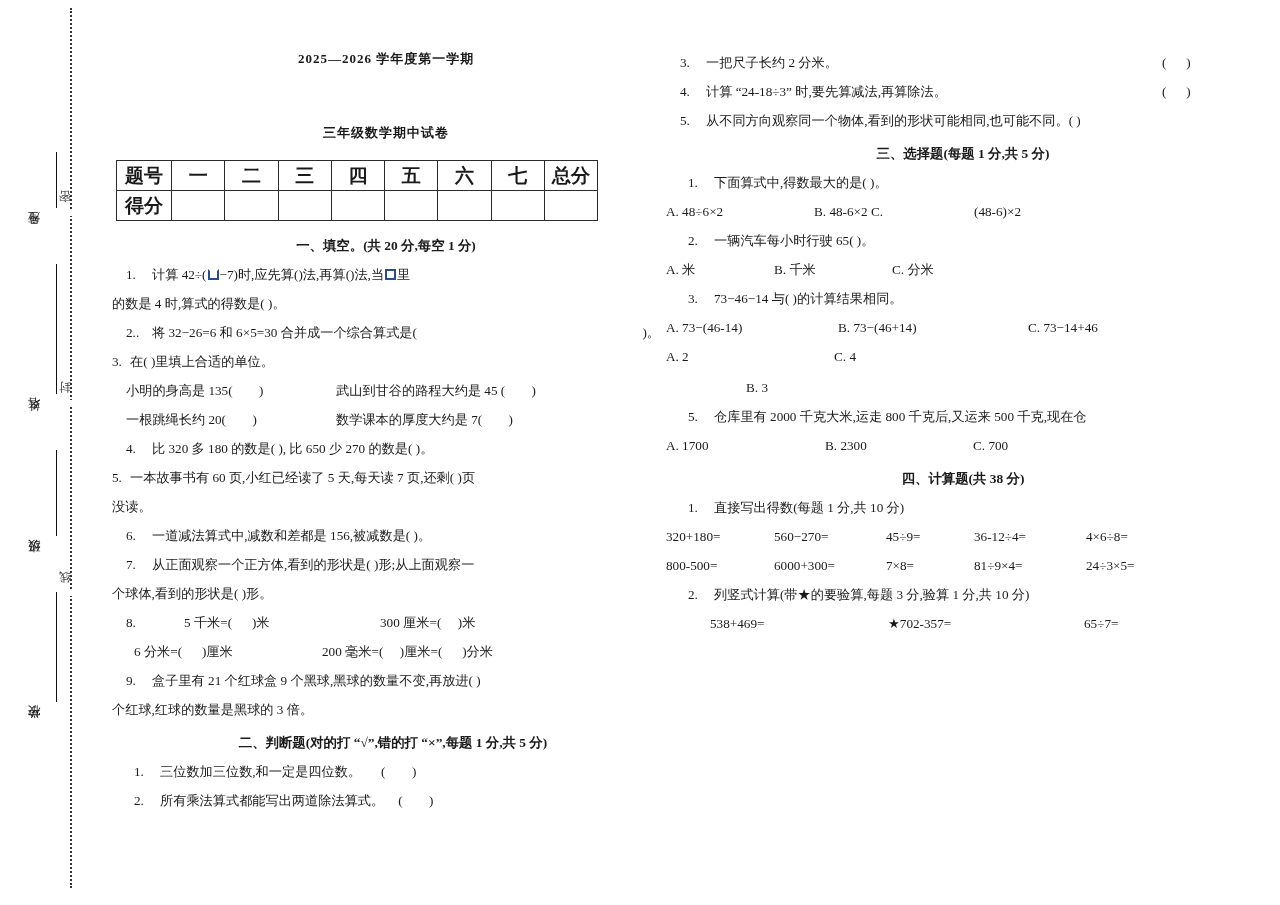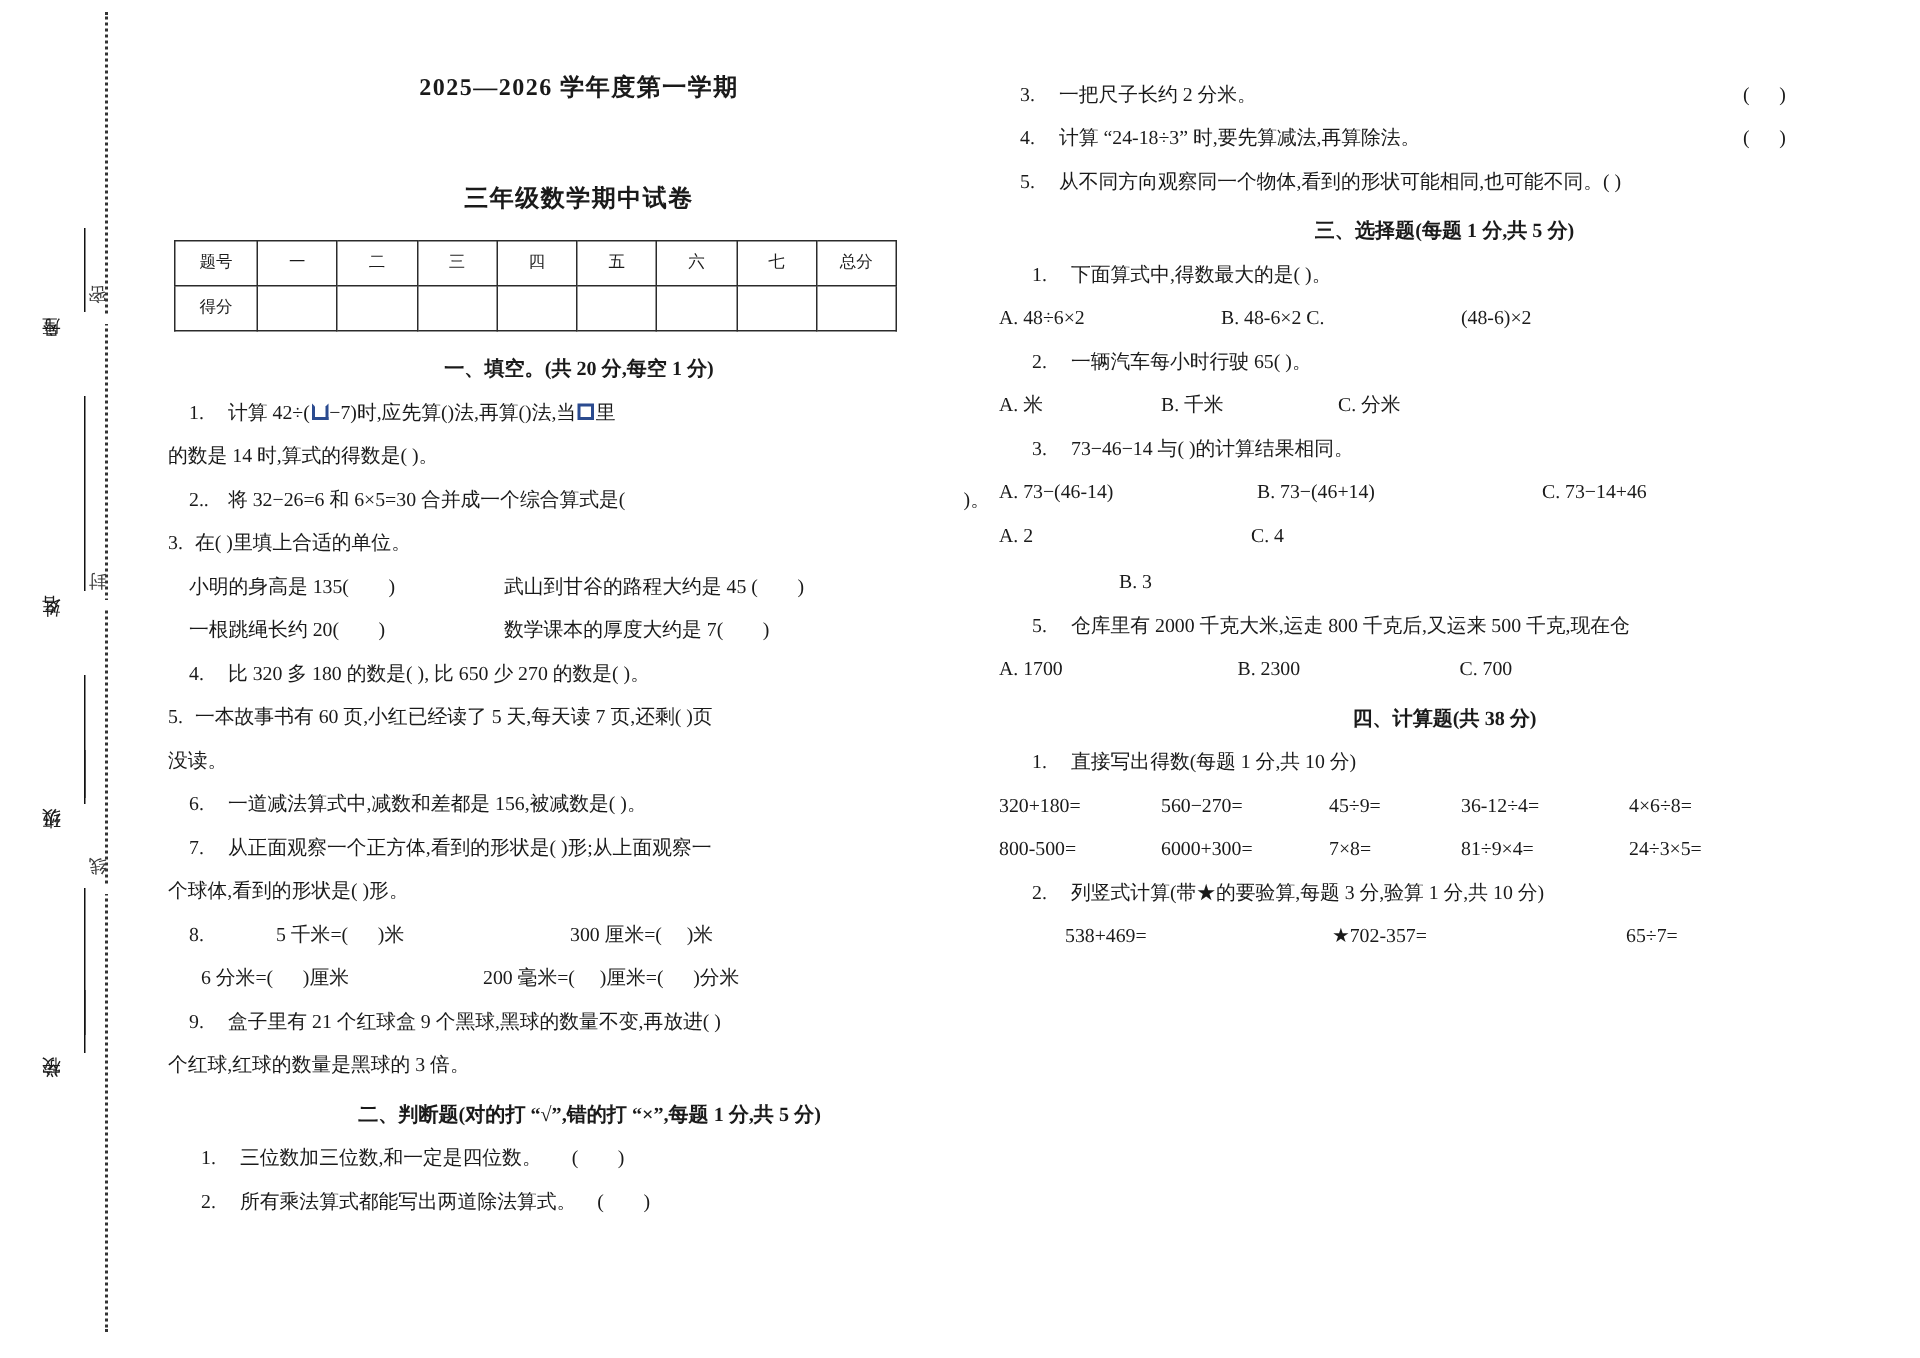--- a/index.html
+++ b/index.html
@@ -82,40 +82,40 @@
     font-size: 13.2px;
     line-height: 29px;
   }
   #col-left  { left: 16px;  width: 548px; padding-top: 44px; }
   #col-right { left: 570px; width: 580px; padding-top: 48px; }
 
   
   .paper-title {
     text-align: center;
     font-weight: bold;
-    font-size: 16px;
+    font-size: 13px;
     line-height: 30px;
     letter-spacing: 1px;
   }
   #title-line-2 { margin-bottom: 12px; margin-top: 44px; }
 
   
   #score-table {
     border-collapse: collapse;
     width: 482px;
     margin: 0 0 10px 4px;
     table-layout: fixed;
   }
   #score-table td {
     border: 1.1px solid #2b2b2b;
     height: 27px;
     text-align: center;
     vertical-align: middle;
-    font-size: 11px;
-    font-weight: normal;
+    font-size: 19px;
+    font-weight: bold;
     padding: 0;
   }
   #score-table td.head-cell { width: 54px; }
 
   
   .section-head {
     font-weight: bold;
     margin-top: 4px;
     font-size: 13.4px;
     text-align: center;
@@ -219,21 +219,21 @@
         <td></td>
       </tr>
     </tbody>
       </table>
 
     <div class="section-head">一、填空。(共 20 分,每空 1 分)</div>
 
     <div class="q q-indent">
       <span class="num">1.</span><span>计算 42÷(</span><span class="sq sq-open"></span><span>−7)时,应先算(</span><span>)法,再算(</span><span>)法,当</span><span class="sq"></span><span>里</span>
     </div>
-    <div class="q">的数是 14 时,算式的得数是(          )。</div>
+    <div class="q">的数是 4 时,算式的得数是(          )。</div>
 
     <div class="q q-indent">
       <span class="num">2..</span><span>将 32−26=6 和 6×5=30 合并成一个综合算式是(</span><span class="right-paren">)。</span>
     </div>
 
     <div class="q">
       <span class="num-narrow">3.</span><span>在(  )里填上合适的单位。</span>
     </div>
     <div class="q q-indent flexrow">
       <span style="width:210px;">小明的身高是 135(        )</span>

